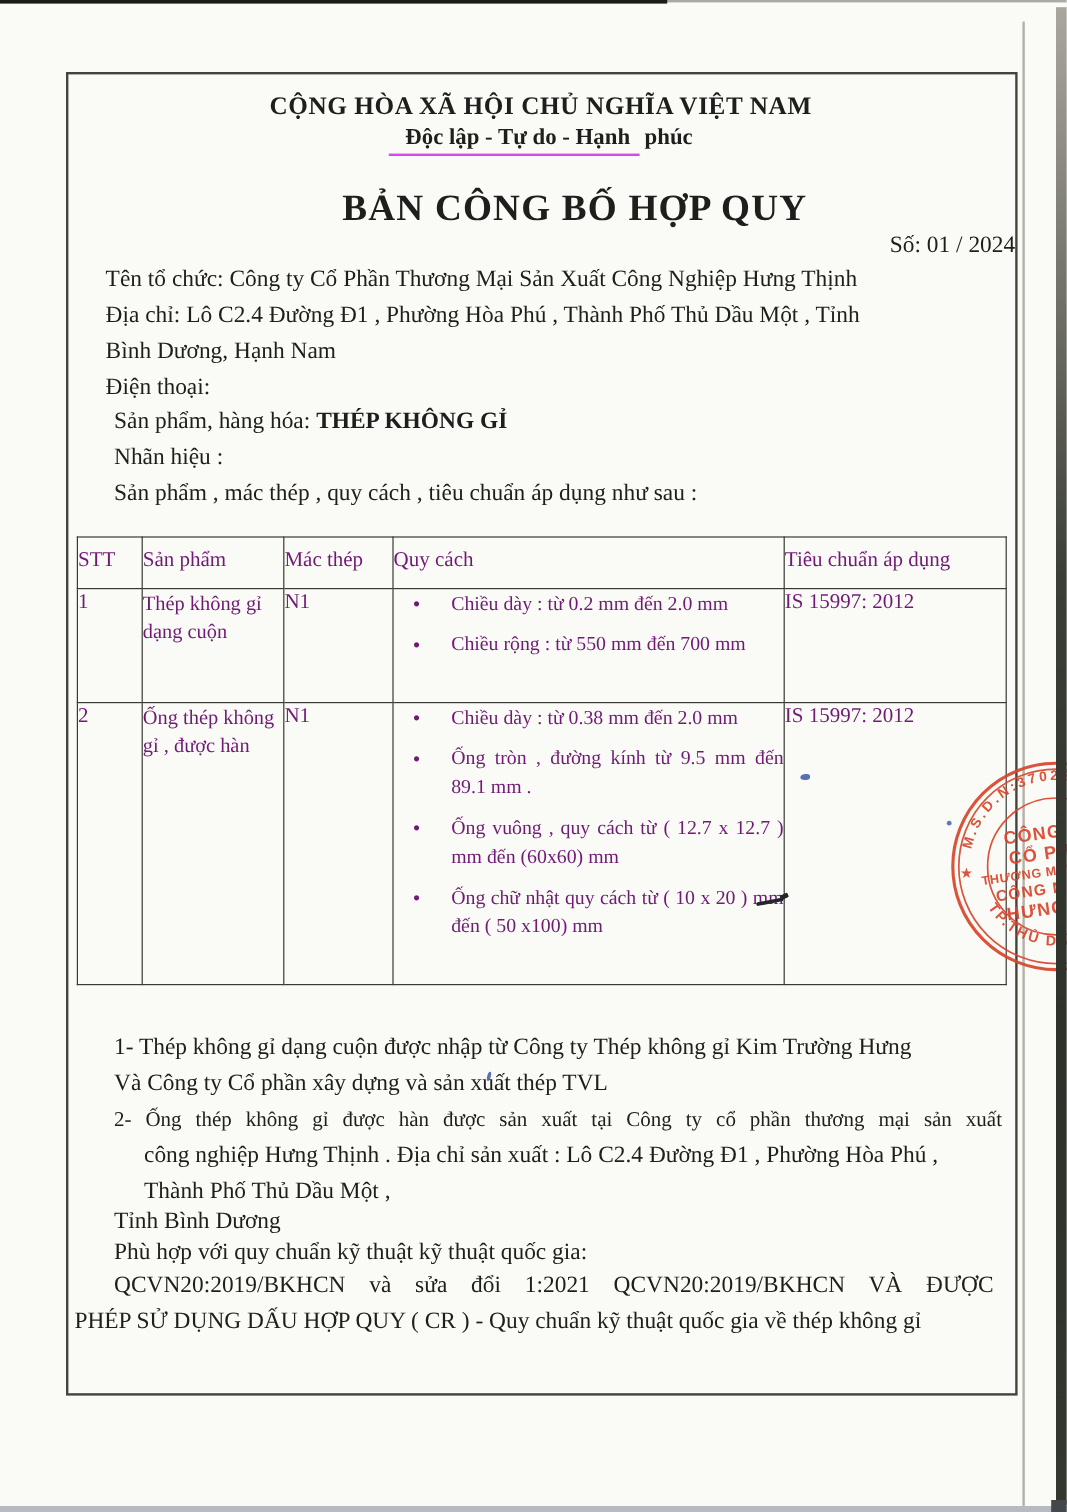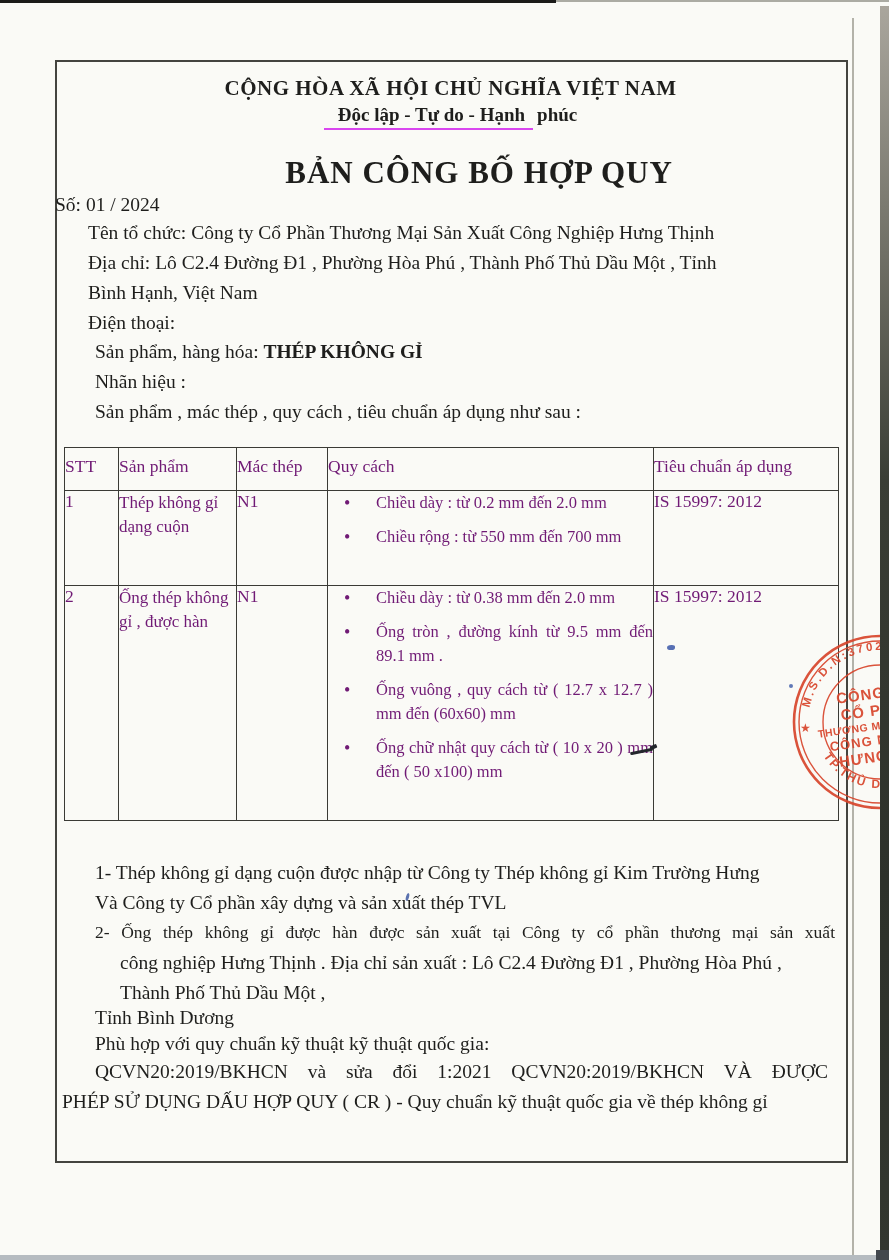--- a/index.html
+++ b/index.html
@@ -26,21 +26,21 @@
     border:2px solid #44443f;background:transparent;z-index:1;
   }
   
   .national-title{left:55px;top:76px;width:791px;text-align:center;
     font-size:21px;font-weight:bold;letter-spacing:.5px;white-space:nowrap;z-index:5;}
   .motto{left:55px;top:104px;width:791px;text-align:center;font-size:19px;font-weight:bold;z-index:5;}
   .motto-underlined{border-bottom:2px solid #d946ef;padding:0 8px 3px 14px;}
   .motto-tail{padding-left:4px;}
   .doc-title{left:55px;top:155px;width:848px;text-align:center;
     font-size:31px;font-weight:bold;letter-spacing:1px;white-space:nowrap;z-index:5;}
-  .doc-number{left:55px;top:194px;width:791px;text-align:left;font-size:19.5px;z-index:5;}
+  .doc-number{left:55px;top:194px;width:791px;text-align:right;font-size:19.5px;z-index:5;}
   
   .info-line{font-size:19.5px;white-space:nowrap;z-index:5;}
   .org-line{left:88px;top:222px;}
   .addr-line1{left:88px;top:252px;}
   .addr-line2{left:88px;top:282px;}
   .phone-line{left:88px;top:312px;}
   .product-line{left:95px;top:341px;}
   .product-value{font-weight:bold;}
   .brand-line{left:95px;top:371px;}
   .intro-line{left:95px;top:401px;}
@@ -108,21 +108,21 @@
 
 <div class="abs page-frame"></div>
 
 <div class="abs national-title">CỘNG HÒA XÃ HỘI CHỦ NGHĨA VIỆT NAM</div>
 <div class="abs motto"><span class="motto-underlined">Độc lập - Tự do - Hạnh</span><span class="motto-tail">phúc</span></div>
 <div class="abs doc-title">BẢN CÔNG BỐ HỢP QUY</div>
 <div class="abs doc-number">Số: 01 / 2024</div>
 
 <div class="abs info-line org-line">Tên tổ chức: Công ty Cổ Phần Thương Mại Sản Xuất Công Nghiệp Hưng Thịnh</div>
 <div class="abs info-line addr-line1">Địa chỉ: Lô C2.4 Đường Đ1 , Phường Hòa Phú , Thành Phố Thủ Dầu Một , Tỉnh</div>
-<div class="abs info-line addr-line2">Bình Hạnh, Việt Nam</div>
+<div class="abs info-line addr-line2">Bình Dương, Hạnh Nam</div>
 <div class="abs info-line phone-line">Điện thoại:</div>
 <div class="abs info-line product-line"><span>Sản phẩm, hàng hóa: </span><span class="product-value">THÉP KHÔNG GỈ</span></div>
 <div class="abs info-line brand-line">Nhãn hiệu :</div>
 <div class="abs info-line intro-line">Sản phẩm , mác thép , quy cách , tiêu chuẩn áp dụng như sau :</div>
 
 <table class="spec">
   <colgroup>
     <col class="c-stt">
       <col class="c-sp">
       <col class="c-mt">

